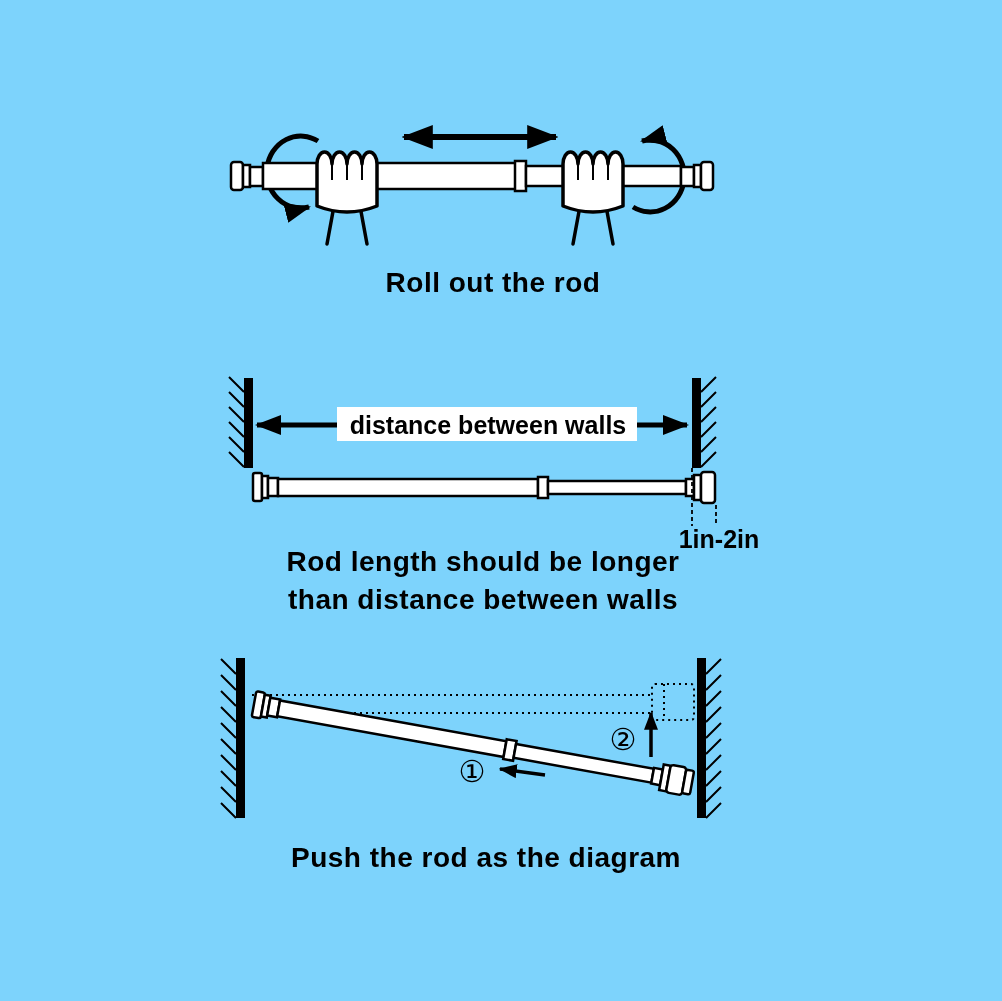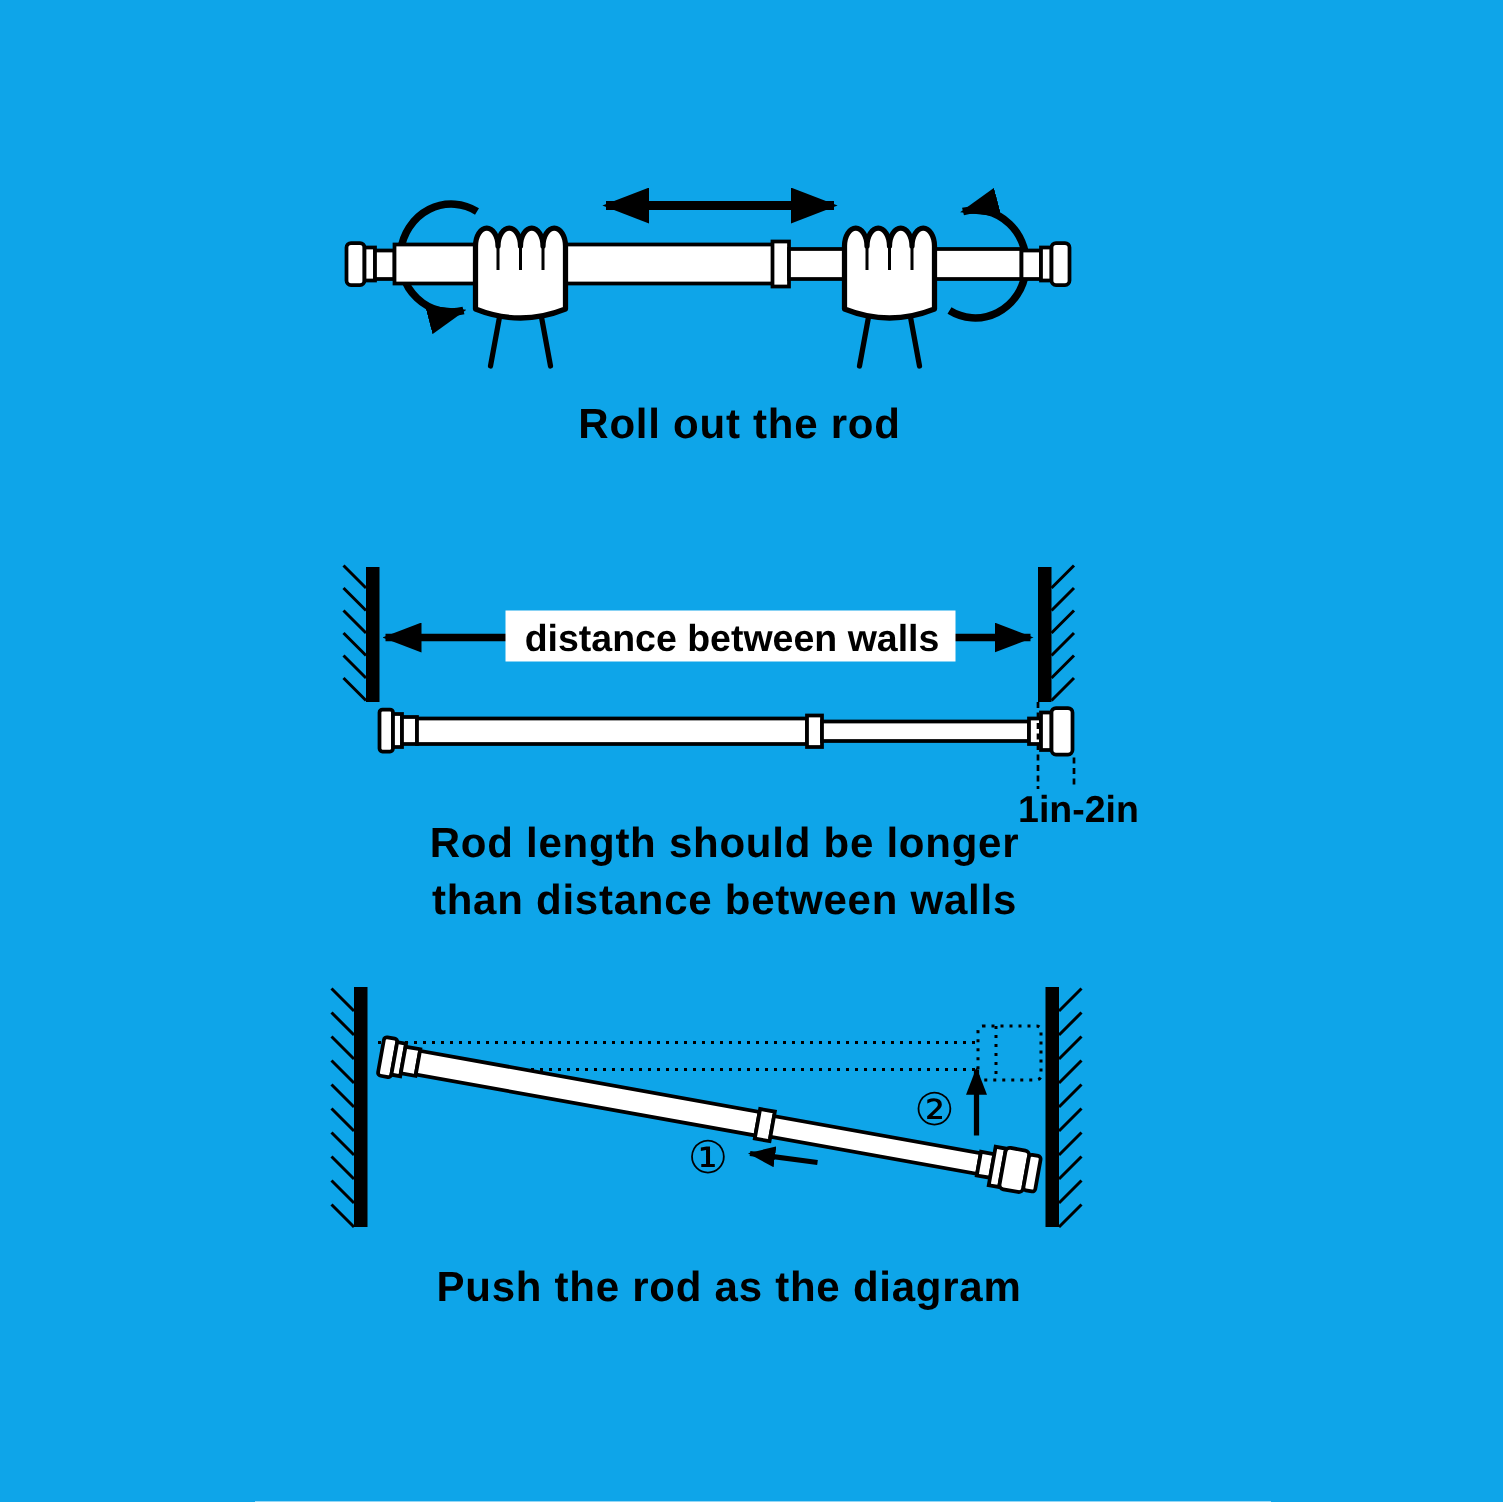--- a/index.html
+++ b/index.html
@@ -1,16 +1,16 @@
 <!DOCTYPE html>
 <html><head>
 <meta charset="utf-8">
 <style>
   html,body{margin:0;padding:0;background:#ffffff;}
-  .page{position:relative;width:1002px;height:1001px;background:#0ea5e9;overflow:hidden;}
+  .page{position:relative;width:1002px;height:1001px;background:#7dd3fc;overflow:hidden;}
   svg{display:block;}
   text{font-family:"Liberation Sans","DejaVu Sans",sans-serif;}
   .caption{font-size:28px;font-weight:bold;fill:#000;letter-spacing:0.5px;}
   .label{font-size:25px;font-weight:bold;fill:#000;}
   .stepnum{font-size:30px;font-weight:400;fill:#000;font-family:"DejaVu Sans",sans-serif;}
 </style>
 </head>
 <body>
 
 <div class="page">

